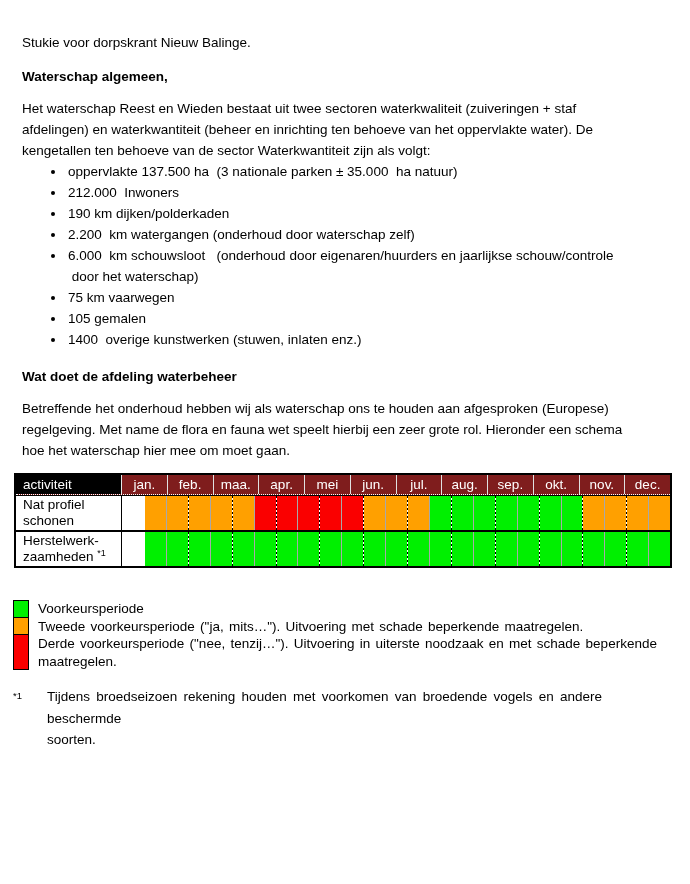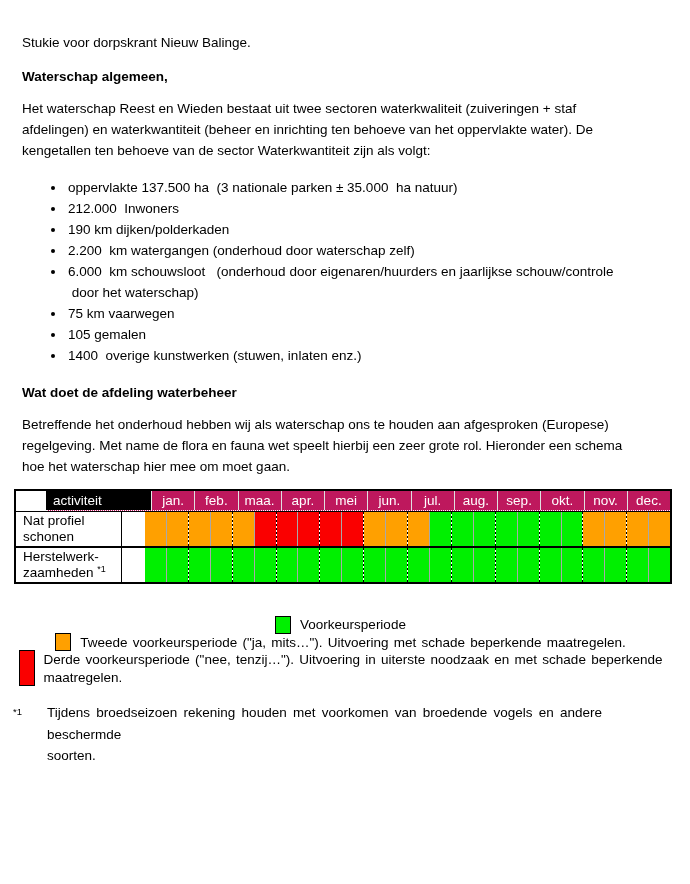--- a/index.html
+++ b/index.html
@@ -7,53 +7,53 @@
     width:690px;height:884px;background:#fff;color:#000;
     font-family:"Liberation Sans","DejaVu Sans",sans-serif;
     font-size:13.5px;line-height:21px;overflow:hidden;
   }
   .page{padding:32px 22px 0 22px;}
   .pre{white-space:pre-wrap;}
   p{margin:0;}
   .intro{margin-bottom:13px;}
   h3{font-size:13.5px;line-height:21px;margin:0 0 11px 0;font-weight:bold;}
   .para{margin-bottom:13px;}
-  .para-tight{margin-bottom:16px;}
+  .para-tight{margin-bottom:0;}
   ul.kengetallen{margin:0 0 16px 0;padding:0 0 0 44px;}
   ul.kengetallen li{white-space:pre-wrap;margin:0;padding:0 0 0 2px;}
   .gap-l{margin-bottom:12px;}
 
   
   .sched{
     width:658px;margin-left:-8px;border:2px solid #000;
     box-sizing:border-box;margin-bottom:32px;background:#fff;
   }
   .srow{display:flex;align-items:stretch;}
-  .srow.header{background:#be185d;color:#fff;border-bottom:1px dotted #fff;margin-left:30px;}
+  .srow.header{background:#7f1d1d;color:#fff;border-bottom:1px dotted #fff;}
   .srow.body{border-top:1.5px solid #000;gap:23px;}
   .srow.body:first-of-type{border-top:none;}
   .lab{
     width:106px;flex:0 0 106px;box-sizing:border-box;
     padding:1px 4px 1px 7px;font-size:13.5px;line-height:16px;
     border-right:1.5px solid #000;background:#fff;
   }
   .hlab{border-right:1px solid #e8e8e8;background:#000;color:#fff;
     padding:1px 4px 1px 7px;line-height:17px;}
   .months,.strip{display:flex;flex:1 1 auto;}
   .mcell{flex:1 1 0;text-align:center;font-size:13.5px;line-height:17px;padding:1px 0;}
   .hdiv{flex:0 0 1px;width:1px;background:#e0e0e0;}
   .half{flex:1 1 0;}
   .vdiv-m{flex:0 0 1px;width:1px;background:repeating-linear-gradient(to bottom,#000 0 2px,#fff 2px 4px);}
   .vdiv-h{flex:0 0 1px;width:1px;background:#a8a8a8;}
   .lab .pre{line-height:16px;}
   sup.fn{font-size:9px;vertical-align:super;line-height:0;}
 
   
   .legend{margin-left:-9px;margin-bottom:16px;}
-  .lrow{display:flex;align-items:stretch;justify-content:center;}
+  .lrow{display:flex;align-items:stretch;}
   .lswatch{flex:0 0 16px;width:16px;border:1px solid #000;box-sizing:border-box;}
   .lrow + .lrow .lswatch{margin-top:-1px;}
   .ltext{margin-left:9px;font-size:13.5px;line-height:17.5px;white-space:pre-wrap;word-spacing:1.5px;}
 
   
   .footnote{display:flex;margin-left:-9px;word-spacing:2.5px;}
   .fmark{flex:0 0 34px;font-size:9.5px;line-height:15px;padding-top:2px;}
   .ftext{white-space:pre-wrap;line-height:21.5px;}
 </style>
 </head>

